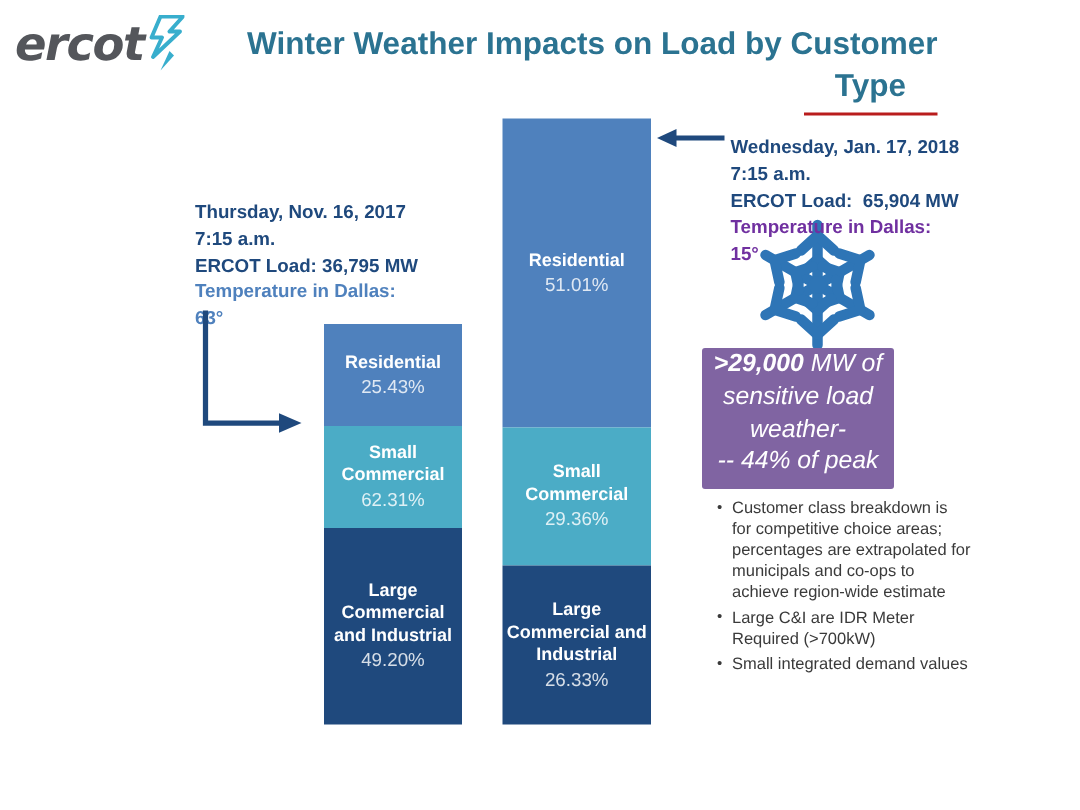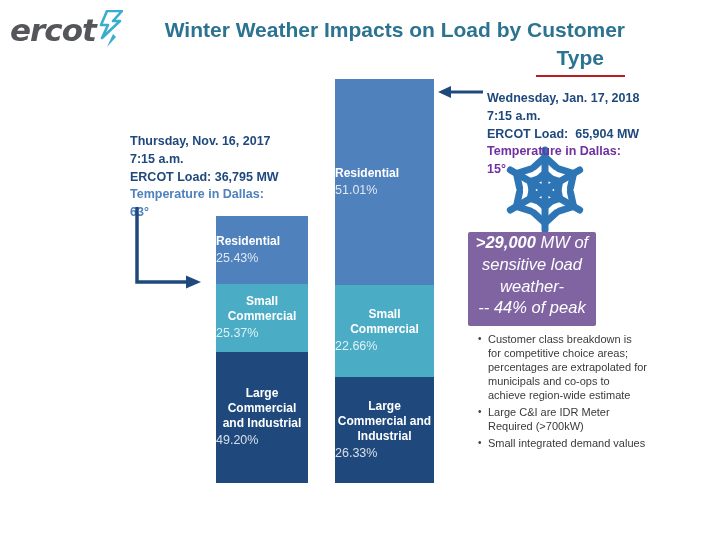--- a/index.html
+++ b/index.html
@@ -21,21 +21,21 @@
   .anno{position:absolute;font-size:12.5px;font-weight:bold;line-height:1.42;color:#1F497D;}
   .anno-left{left:130px;top:133px;width:195px;}
   .anno-right{left:487px;top:90px;width:158px;z-index:2;}
   .anno .temp-blue{color:#4F81BD;}
   .anno .temp-purple{color:#7030A0;}
 
   
   .bar{position:absolute;display:flex;flex-direction:column;}
   .bar-left{left:216px;top:216px;width:92px;}
   .bar-right{left:335px;top:79px;width:99px;}
-  .seg{display:flex;flex-direction:column;align-items:flex-start;justify-content:center;
+  .seg{display:flex;flex-direction:column;align-items:center;justify-content:center;
        text-align:center;color:#fff;}
   .seg-residential{background:#4F81BD;}
   .seg-smallcomm{background:#4BACC6;}
   .seg-largeci{background:#1F497D;}
   .seg-name{font-weight:bold;font-size:12px;line-height:1.25;}
   .seg-val{font-size:12.5px;color:rgba(255,255,255,0.82);line-height:1.3;margin-top:1px;}
 
   
   .elbow-arrow{position:absolute;left:128px;top:203px;}
   .left-arrow{position:absolute;left:437px;top:84px;}
@@ -92,36 +92,36 @@
     </svg>
   </div>
 
   <div class="bar bar-left">
     <div class="seg seg-residential" style="height:68px">
       <div class="seg-name">Residential</div>
       <div class="seg-val">25.43%</div>
     </div>
     <div class="seg seg-smallcomm" style="height:68px">
       <div class="seg-name">Small Commercial</div>
-      <div class="seg-val">25.37%</div>
+      <div class="seg-val">62.31%</div>
     </div>
     <div class="seg seg-largeci" style="height:131px">
       <div class="seg-name">Large Commercial and Industrial</div>
       <div class="seg-val">49.20%</div>
     </div>
   </div>
 
   <div class="bar bar-right">
     <div class="seg seg-residential" style="height:206px">
       <div class="seg-name">Residential</div>
       <div class="seg-val">51.01%</div>
     </div>
     <div class="seg seg-smallcomm" style="height:92px">
       <div class="seg-name">Small Commercial</div>
-      <div class="seg-val">22.66%</div>
+      <div class="seg-val">29.36%</div>
     </div>
     <div class="seg seg-largeci" style="height:106px">
       <div class="seg-name">Large Commercial and Industrial</div>
       <div class="seg-val">26.33%</div>
     </div>
   </div>
 
   <div class="left-arrow">
     <svg width="48" height="16" viewBox="0 0 48 16">
       <line x1="46" y1="8" x2="13" y2="8" stroke="#1F497D" stroke-width="3.2"></line>

